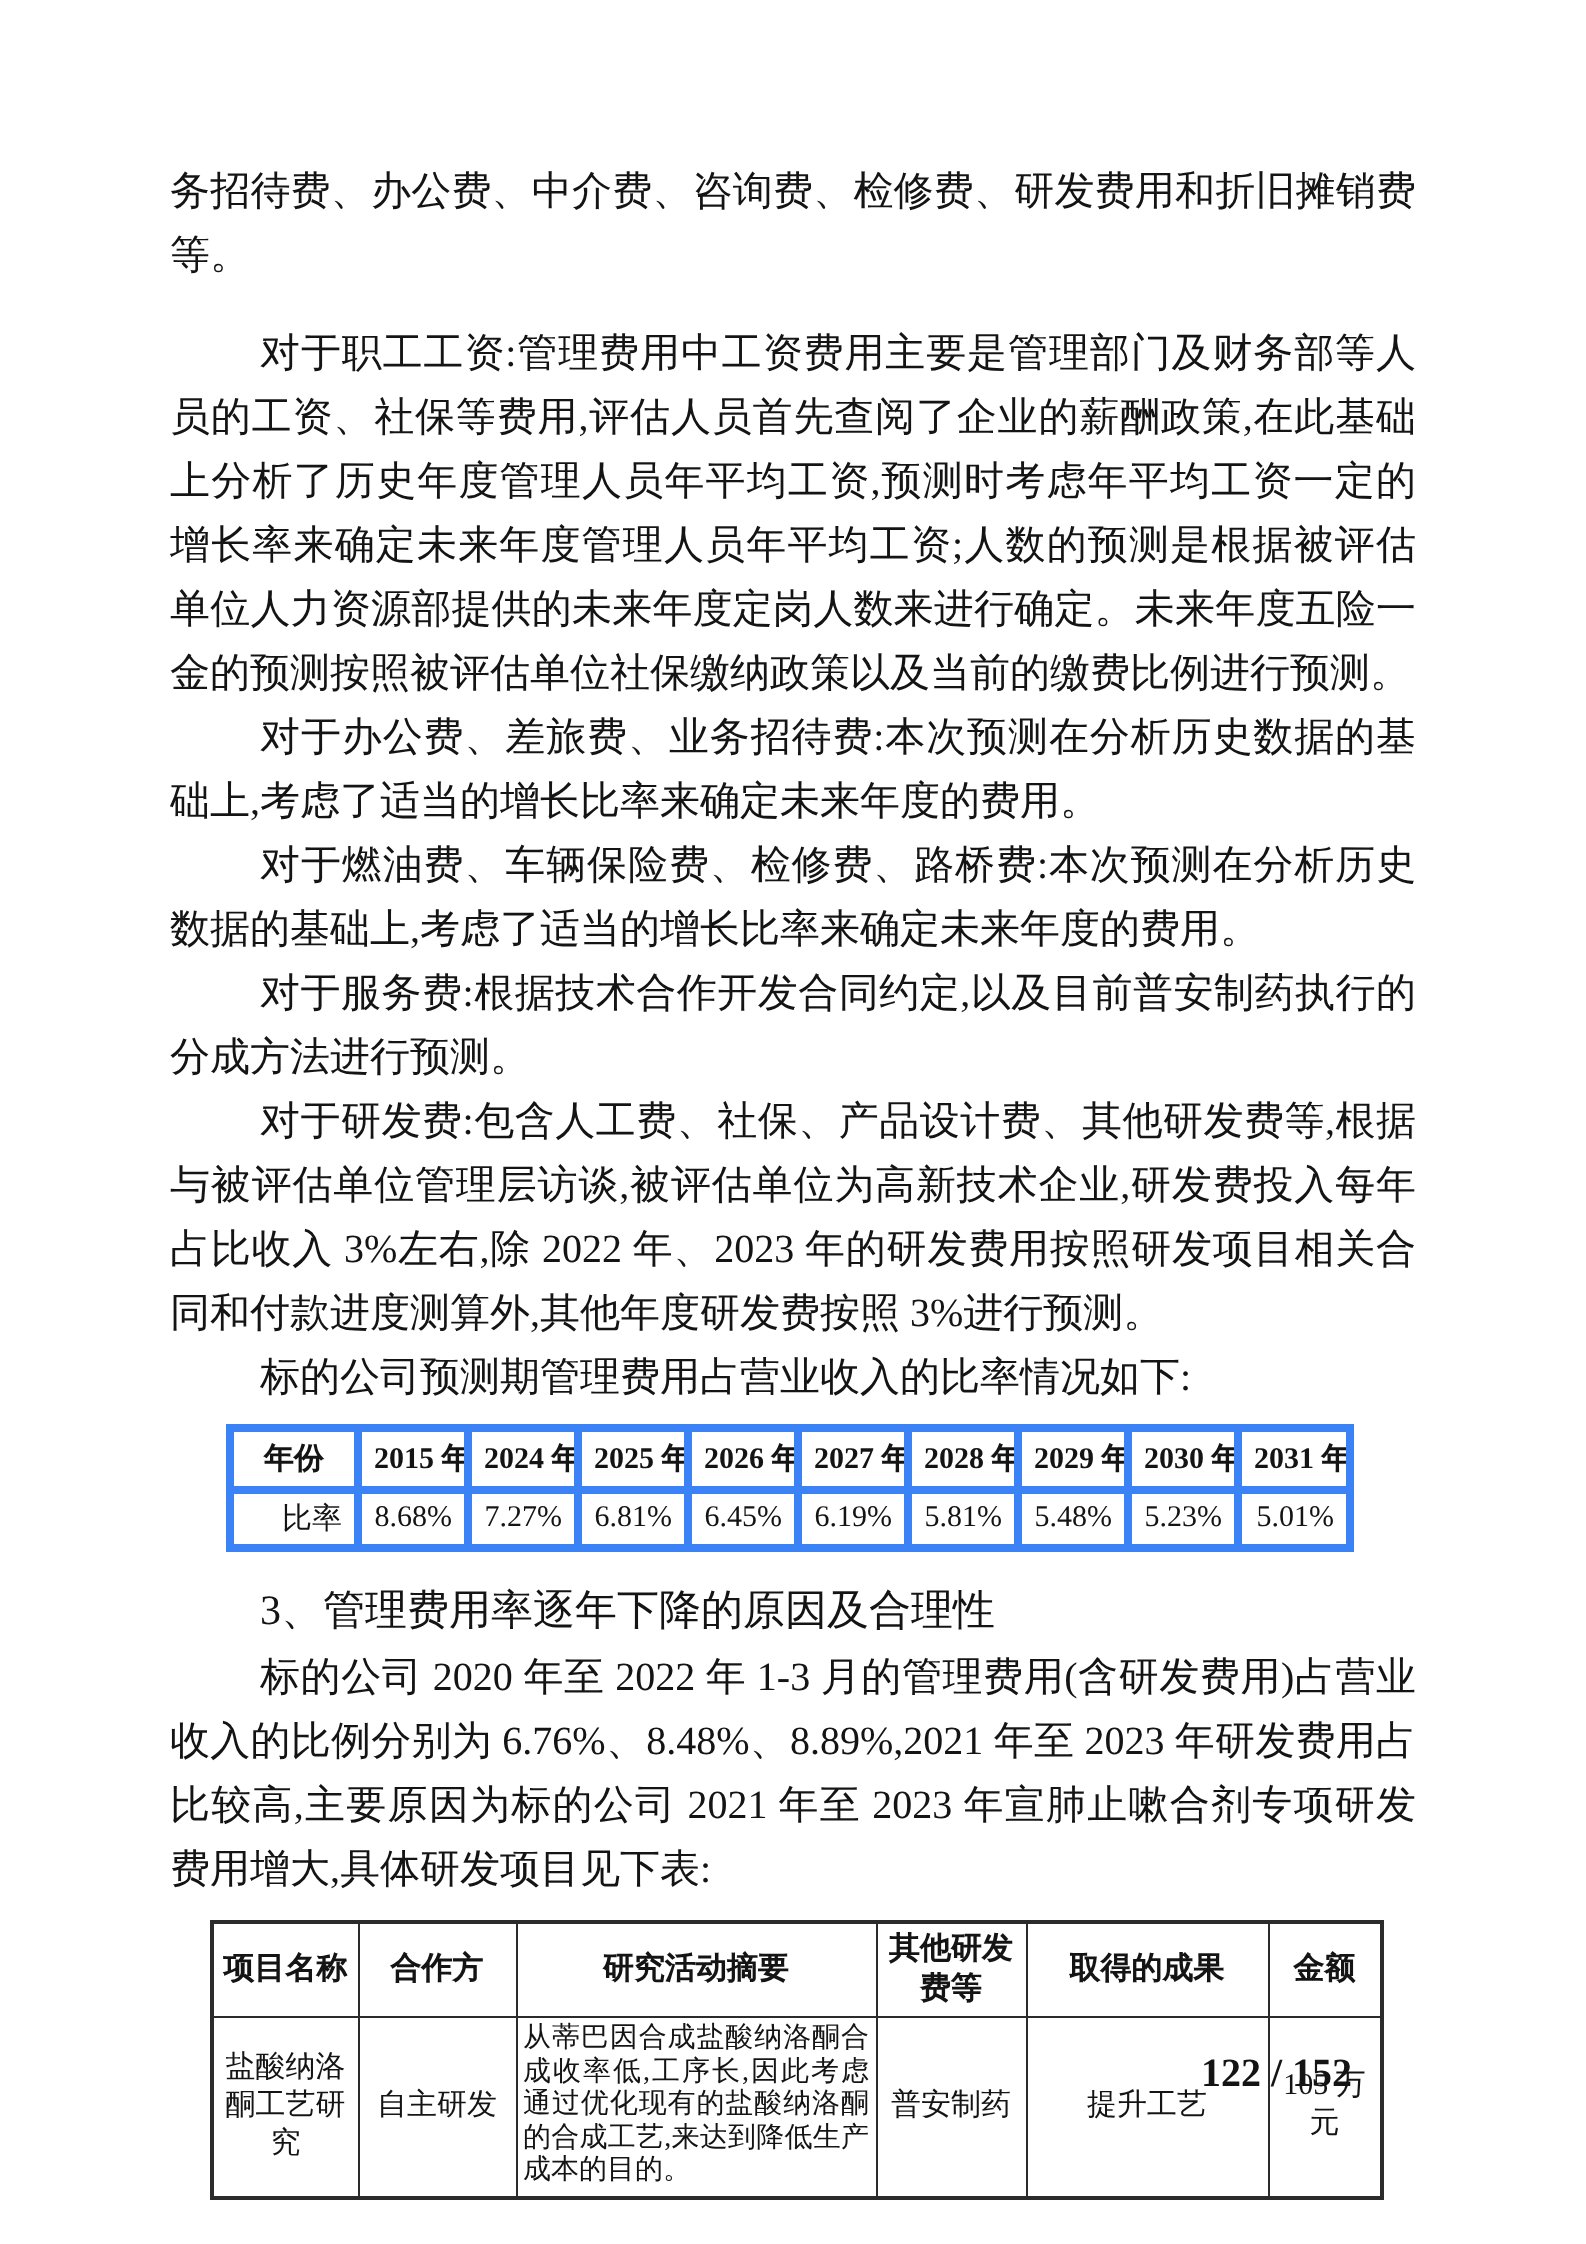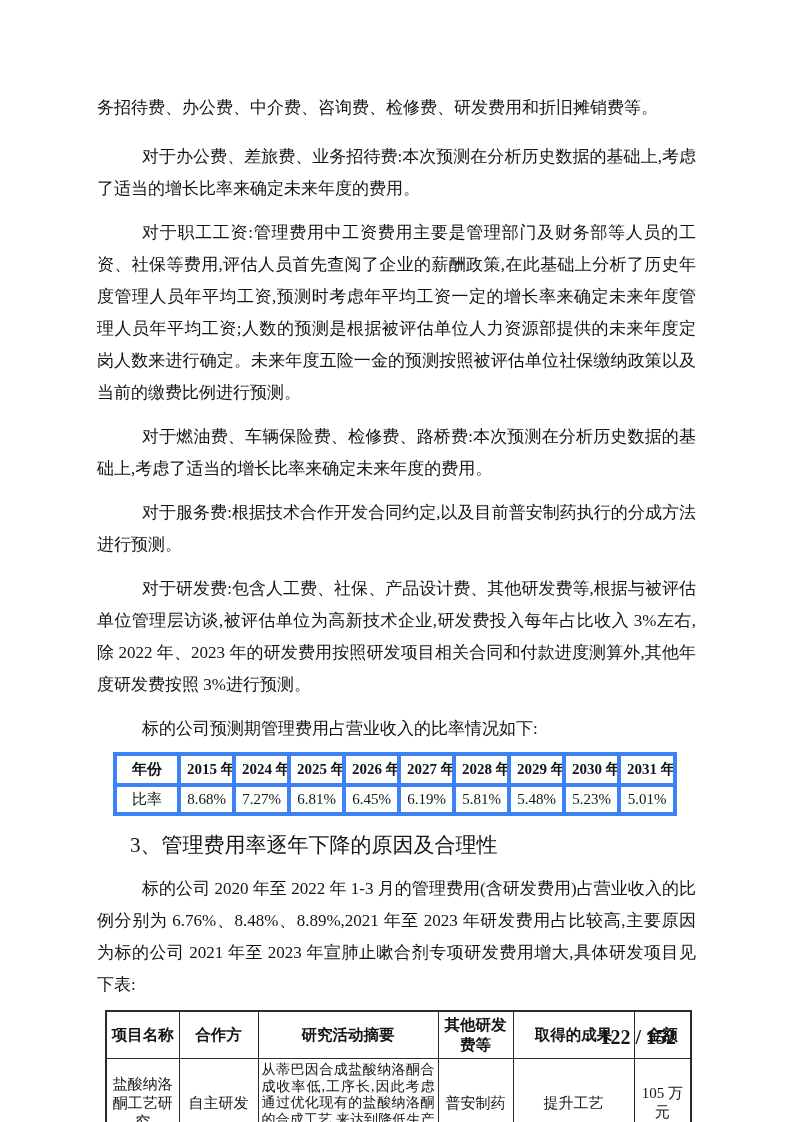--- a/index.html
+++ b/index.html
@@ -11,22 +11,22 @@
     font-family:"Liberation Serif","DejaVu Serif",serif;
     color:#141414;
     overflow:hidden;
   }
   .content{
     position:absolute;
     left:85px;top:80px;
     width:623px;
   }
   p.body{
-    margin:12px;
-    font-size:17px;
+    margin:0;
+    font-size:20px;
     line-height:32px;
     text-align:justify;
     text-indent:45px;
     word-break:break-all;
   }
   p.continuation{text-indent:0;margin-bottom:17px;}
   p.lead-in{margin-bottom:2px;}
   .section-heading{
     margin:13px 0 2px 0;
     font-size:21px;
@@ -45,21 +45,21 @@
     border:2.5px solid #2b2b2b;
   }
   .ratio-table th,.ratio-table td{
     border:4px solid #3b82f6;
     font-size:15px;
     padding:2px 6px;
     white-space:nowrap;
     overflow:hidden;
   }
   .ratio-table th{font-weight:bold;text-align:center;height:23px;}
-  .ratio-table td{text-align:center;height:21px;}
+  .ratio-table td{text-align:right;height:21px;}
   .rd-table{
     margin:9px 0 0 20px;
     width:585px;
     border:2.5px solid #2b2b2b;
   }
   .rd-table th,.rd-table td{
     border:1px solid #2b2b2b;
     text-align:center;
     vertical-align:middle;
     padding:3px 4px;
@@ -91,22 +91,22 @@
     font-weight:bold;
   }
 </style>
 </head>
 <body>
 
 <div class="page">
   <div class="content">
 
     <p class="body continuation">务招待费、办公费、中介费、咨询费、检修费、研发费用和折旧摊销费等。</p>
+    <p class="body">对于职工工资:管理费用中工资费用主要是管理部门及财务部等人员的工资、社保等费用,评估人员首先查阅了企业的薪酬政策,在此基础上分析了历史年度管理人员年平均工资,预测时考虑年平均工资一定的增长率来确定未来年度管理人员年平均工资;人数的预测是根据被评估单位人力资源部提供的未来年度定岗人数来进行确定。未来年度五险一金的预测按照被评估单位社保缴纳政策以及当前的缴费比例进行预测。</p>
     <p class="body">对于办公费、差旅费、业务招待费:本次预测在分析历史数据的基础上,考虑了适当的增长比率来确定未来年度的费用。</p>
-    <p class="body">对于职工工资:管理费用中工资费用主要是管理部门及财务部等人员的工资、社保等费用,评估人员首先查阅了企业的薪酬政策,在此基础上分析了历史年度管理人员年平均工资,预测时考虑年平均工资一定的增长率来确定未来年度管理人员年平均工资;人数的预测是根据被评估单位人力资源部提供的未来年度定岗人数来进行确定。未来年度五险一金的预测按照被评估单位社保缴纳政策以及当前的缴费比例进行预测。</p>
     <p class="body">对于燃油费、车辆保险费、检修费、路桥费:本次预测在分析历史数据的基础上,考虑了适当的增长比率来确定未来年度的费用。</p>
     <p class="body">对于服务费:根据技术合作开发合同约定,以及目前普安制药执行的分成方法进行预测。</p>
     <p class="body">对于研发费:包含人工费、社保、产品设计费、其他研发费等,根据与被评估单位管理层访谈,被评估单位为高新技术企业,研发费投入每年占比收入 3%左右,除 2022 年、2023 年的研发费用按照研发项目相关合同和付款进度测算外,其他年度研发费按照 3%进行预测。</p>
     <p class="body lead-in">标的公司预测期管理费用占营业收入的比率情况如下:</p>
 
     <table class="ratio-table">
       <colgroup>
         <col style="width:64px">
           <col style="width:55px">
           <col style="width:55px">

